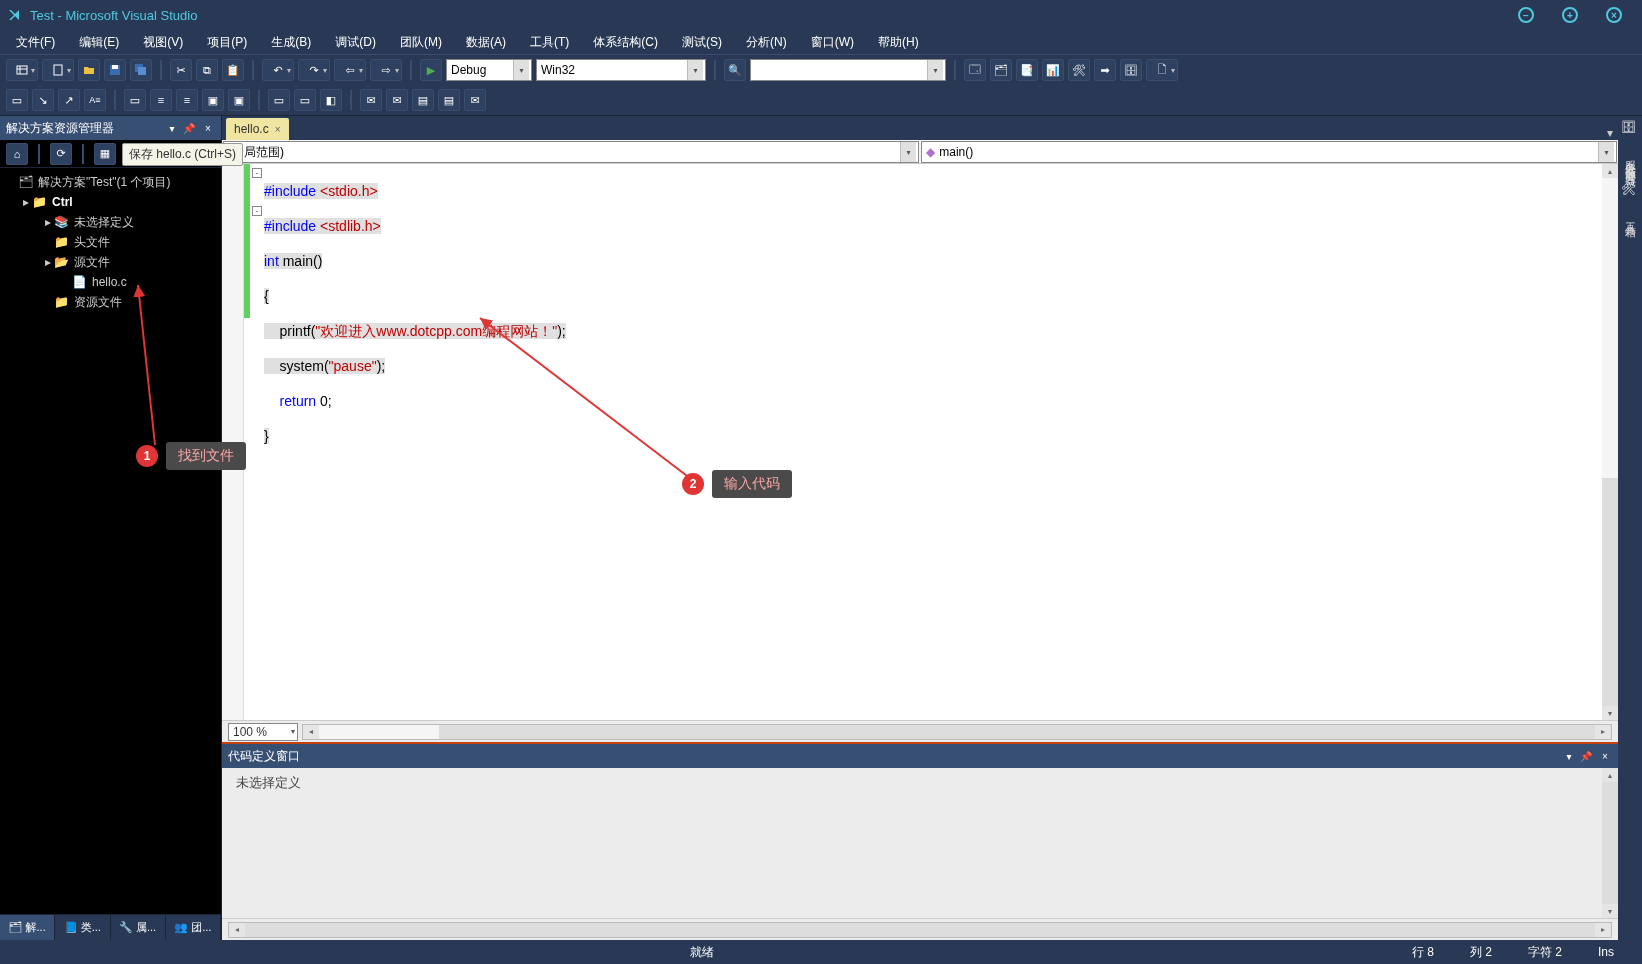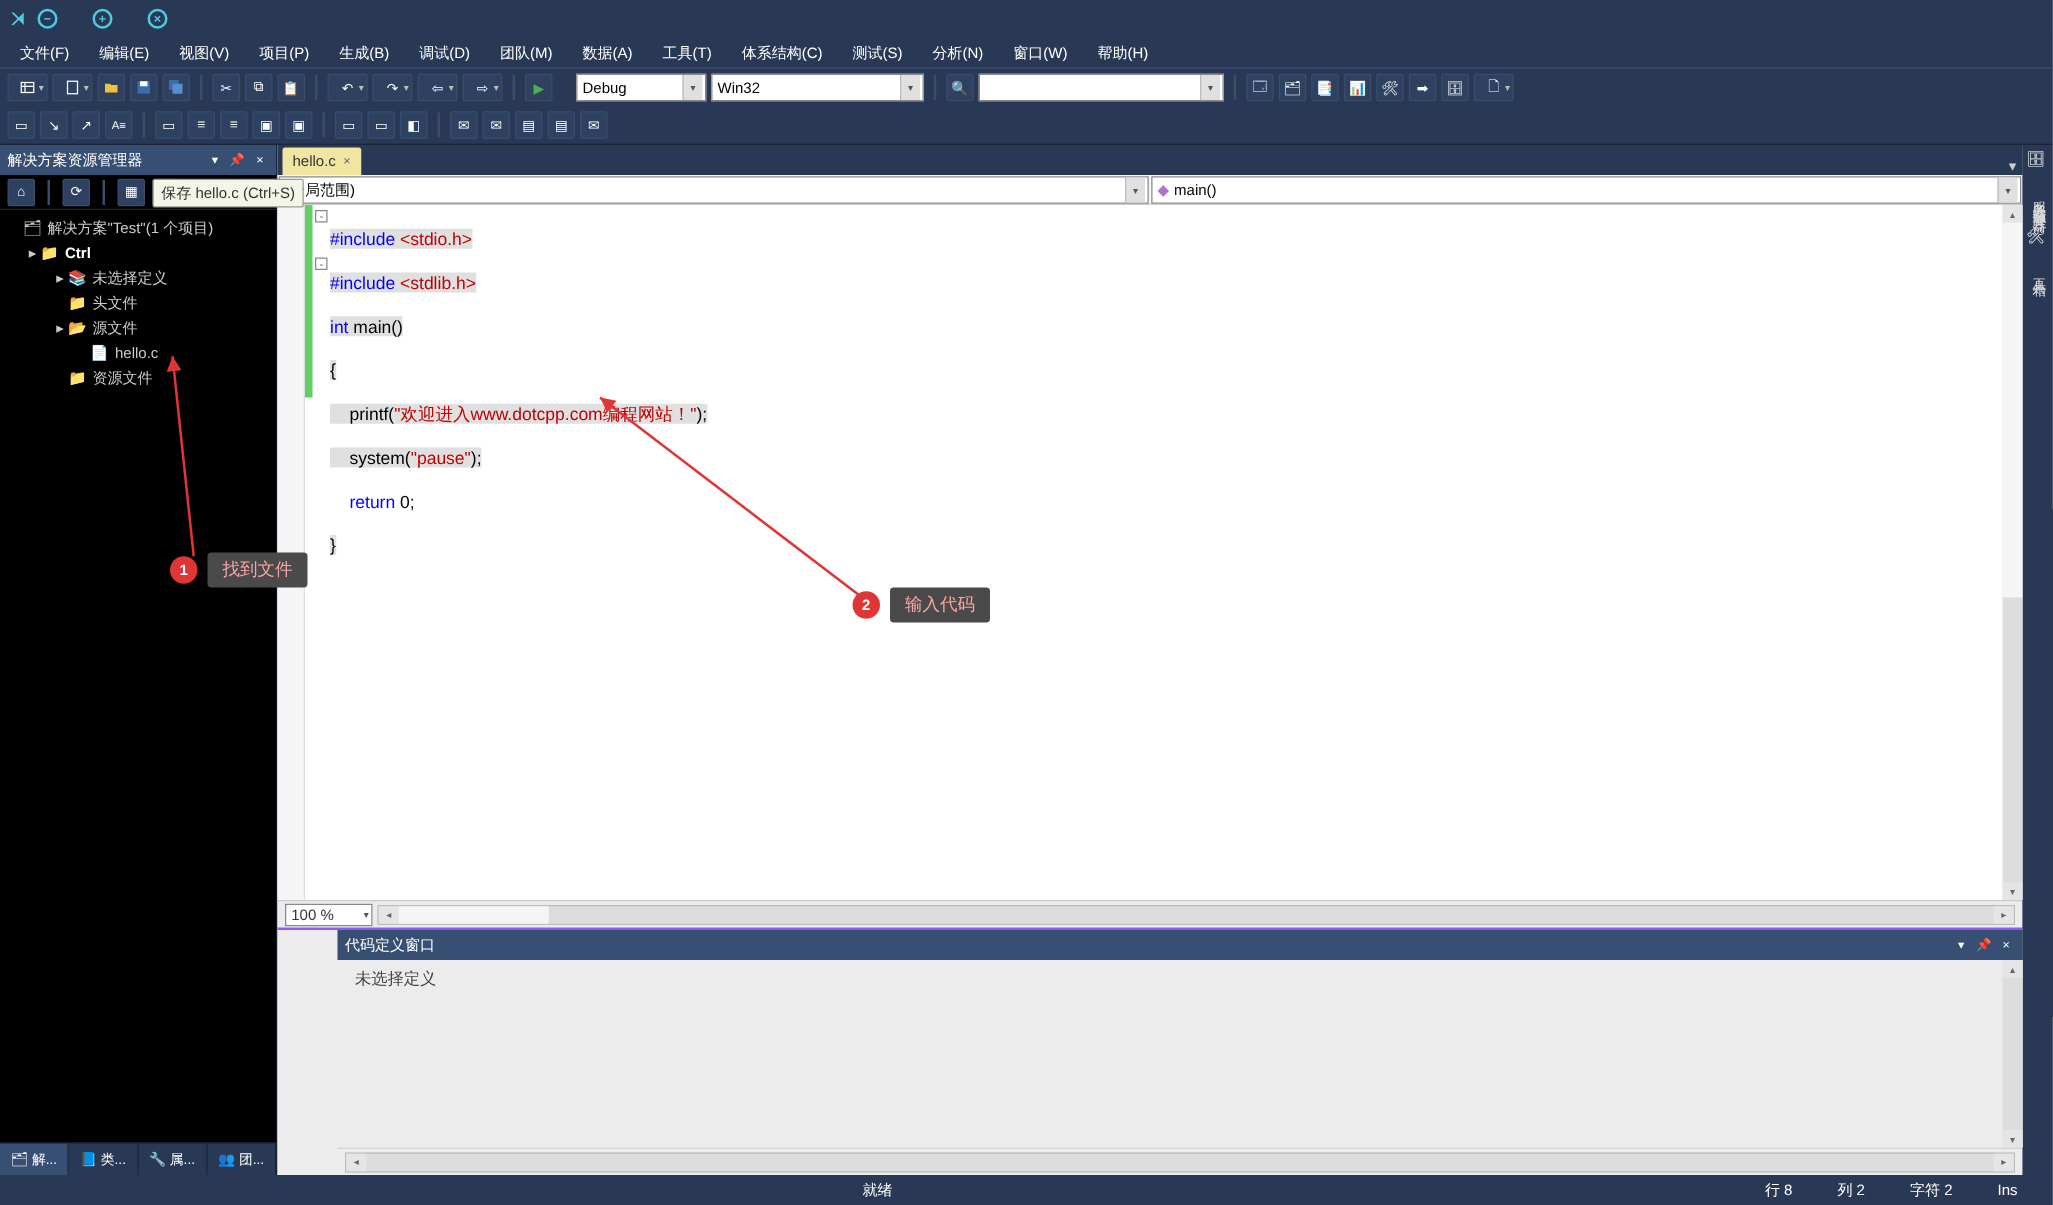--- a/index.html
+++ b/index.html
@@ -65,21 +65,21 @@
 .zoom-bar{display:flex;align-items:center;height:22px;background:#ececec;color:#333;padding:0 6px;border-top:1px solid #ccc;gap:4px;}
 .zoom-bar .zc{width:70px;border:1px solid #888;height:18px;display:flex;align-items:center;padding:0 4px;background:#fff;position:relative;font-size:12px;}
 .zoom-bar .zc::after{content:"▾";position:absolute;right:2px;font-size:8px;color:#555;}
 .scroll-h{flex:1;height:16px;background:#ddd;border:1px solid #bbb;position:relative;}
 .scroll-h .thumb{position:absolute;left:0;top:0;bottom:0;width:120px;background:#f5f5f5;}
 .scroll-h .arrow{position:absolute;top:0;bottom:0;width:16px;background:#e5e5e5;display:flex;align-items:center;justify-content:center;font-size:8px;color:#666;}
 .scroll-v{position:absolute;right:0;top:0;bottom:0;width:16px;background:#ddd;}
 .scroll-v .thumb{position:absolute;left:0;right:0;top:14px;height:300px;background:#f5f5f5;}
 .scroll-v .arrow{position:absolute;left:0;right:0;height:14px;background:#e5e5e5;display:flex;align-items:center;justify-content:center;font-size:8px;color:#666;}
 
-.bottom-panel{display:flex;flex-direction:column;background:#ececec;color:#333;border-top:2px solid #8b5cf6;padding-left:48px;}
+.bottom-panel{display:flex;flex-direction:column;background:#ececec;color:#333;border-top:2px solid #c2410c;}
 .bottom-panel .panel-hdr{background:#384f74;color:#fff;}
 .bottom-body{flex:1;background:#ececec;padding:6px 14px;font-size:13px;color:#444;min-height:150px;position:relative;}
 .bottom-body .scroll-v{background:#ddd;right:0;}
 
 .rightstrip{width:24px;background:#293955;display:flex;flex-direction:column;align-items:center;padding-top:4px;gap:8px;}
 .rightstrip .vt{writing-mode:vertical-rl;text-orientation:upright;font-size:11px;color:#ddd;cursor:pointer;padding:6px 2px;letter-spacing:2px;}
 .rightstrip .vicon{width:18px;height:18px;}
 
 .statusbar{display:flex;align-items:center;height:24px;background:#293955;color:#fff;padding:0 10px;font-size:12px;text-align:center;}
 .statusbar .sl{flex:1;}
@@ -94,20 +94,21 @@
 <body>
 
 <div class="app">
 
   <div class="titlebar">
     <span class="logo">
       <svg width="16" height="16" viewBox="0 0 16 16">
           <path d="M2 3 L7 8 L2 13 L4 13 L8 9 L12 13 L12 3 L8 7 L4 3 Z" fill="#4ec9e0"></path>
         </svg>
     </span>
+    <span class="title">Test - Microsoft Visual Studio</span>
     <div class="winbtns">
       <div class="winbtn">−</div>
       <div class="winbtn">+</div>
       <div class="winbtn">×</div>
     </div>
   </div>
 
   <div class="menubar">
     <span class="mi">文件(F)</span>
     <span class="mi">编辑(E)</span>
@@ -159,21 +160,21 @@
       <div class="tbtn">✂</div>
       <div class="tbtn">⧉</div>
       <div class="tbtn">📋</div>
       <div class="sep"></div>
       <div class="tbtn drop">↶</div>
       <div class="tbtn drop">↷</div>
       <div class="tbtn drop">⇦</div>
       <div class="tbtn drop">⇨</div>
       <div class="sep"></div>
       <div class="tbtn" style="color:#4caf50;">▶</div>
-      <div class="combo" style="width:104px;margin-left:15px;">
+      <div class="combo" style="width:86px;">
           <span>Debug</span>
           <span class="drop-arrow">▾</span>
         </div>
       <div class="combo" style="width:170px;">
           <span>Win32</span>
           <span class="drop-arrow">▾</span>
         </div>
       <div class="sep"></div>
       <div class="tbtn">🔍</div>
       <div class="combo" style="width:196px;">

